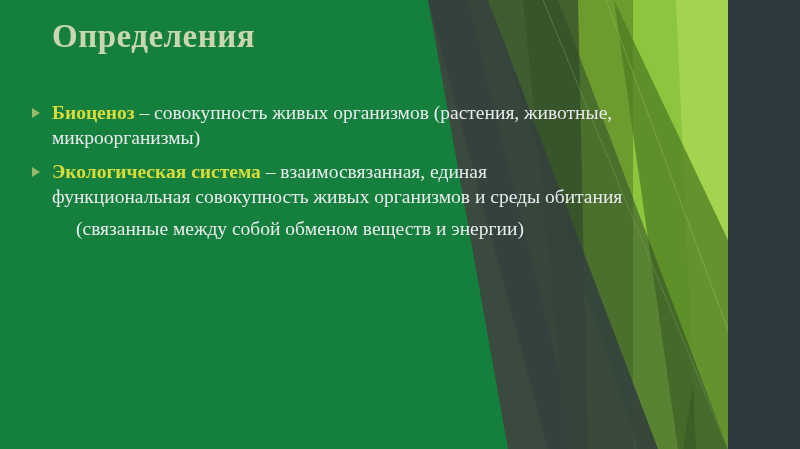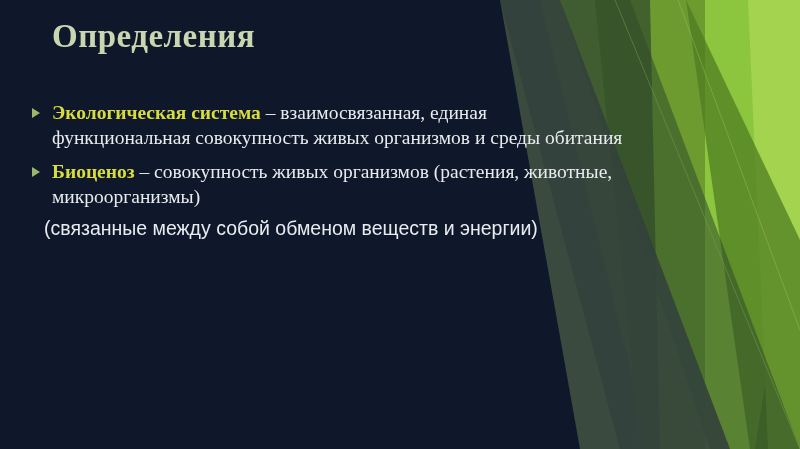--- a/index.html
+++ b/index.html
@@ -8,23 +8,23 @@
   }
   body {
     width: 800px;
     height: 449px;
     overflow: hidden;
     font-family: "Liberation Serif", serif;
     background: #2c3a40;
   }
   .slide {
     position: relative;
-    width: 800px;
+    width: 728px;
     height: 449px;
-    background: #0f172a;
+    background: #15803d;
     overflow: hidden;
   }
 
   
   .bg-art {
     position: absolute;
     top: 0;
     right: 0;
     width: 300px;
     height: 449px;
@@ -69,22 +69,22 @@
     font-family: "Liberation Serif", serif;
     font-size: 19.5px;
     line-height: 25px;
     color: #e9ecef;
   }
   .term {
     color: #d8dd3b;
     font-weight: bold;
   }
   .noindent {
-    margin-left: 14px;
-    font-family: Liberation Sans, sans-serif;
+    margin-left: 46px;
+    font-family: Liberation Serif, serif;
     font-size: 19.5px;
     line-height: 25px;
     color: #e9ecef;
     margin-bottom: 9px;
     margin-top: -2px;
   }
 </style>
 </head>
 <body>
 
@@ -109,30 +109,30 @@
   <div class="title">Определения</div>
 
   <div class="content">
 
     <div class="bullet-row">
       <span class="marker">
         <svg width="12" height="12" viewBox="0 0 12 12">
             <polygon points="2,1 10,6 2,11" fill="#9ab86a"></polygon>
           </svg>
       </span>
-      <span class="btext"><span class="term">Экологическая система</span><span> – взаимосвязанная, единая функциональная совокупность живых организмов и среды обитания</span></span>
+      <span class="btext"><span class="term">Биоценоз</span><span> – совокупность живых организмов (растения, животные, микроорганизмы)</span></span>
     </div>
 
     <div class="bullet-row">
       <span class="marker">
         <svg width="12" height="12" viewBox="0 0 12 12">
             <polygon points="2,1 10,6 2,11" fill="#9ab86a"></polygon>
           </svg>
       </span>
-      <span class="btext"><span class="term">Биоценоз</span><span> – совокупность живых организмов (растения, животные, микроорганизмы)</span></span>
+      <span class="btext"><span class="term">Экологическая система</span><span> – взаимосвязанная, единая функциональная совокупность живых организмов и среды обитания</span></span>
     </div>
 
 
 
     <div class="noindent">(связанные между собой обменом веществ и энергии)</div>
 
 
   </div>
 </div>
 

